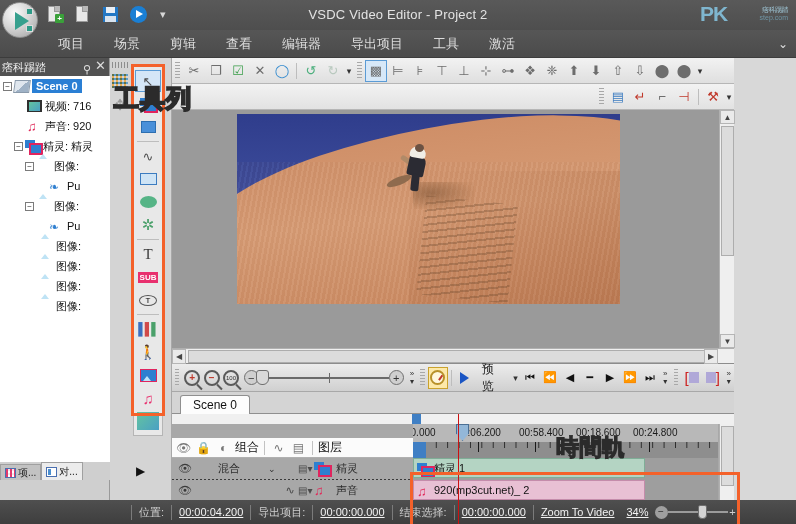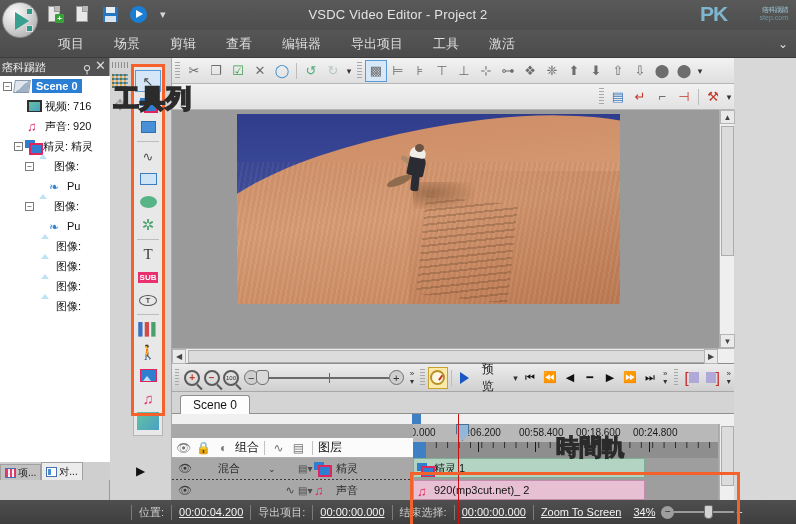--- a/index.html
+++ b/index.html
@@ -848,21 +848,21 @@
     <span class="sb-val">00:00:04.200</span>
     <div class="sb-sep"></div>
     <span class="sb-label">导出项目:</span>
     <div class="sb-sep"></div>
     <span class="sb-val">00:00:00.000</span>
     <div class="sb-sep"></div>
     <span class="sb-label">结束选择:</span>
     <div class="sb-sep"></div>
     <span class="sb-val">00:00:00.000</span>
     <div class="sb-sep"></div>
-    <span class="sb-val">Zoom To Screen</span>
+    <span class="sb-val">Zoom To Video</span>
     <span style="width:12px;"></span>
     <span class="sb-val">34%</span>
     <div class="zoomslider">
       <span class="zsm">−</span>
       <span class="zst">
           <span class="zsk"></span>
         </span>
       <span class="zsp">+</span>
     </div>
   </div>

